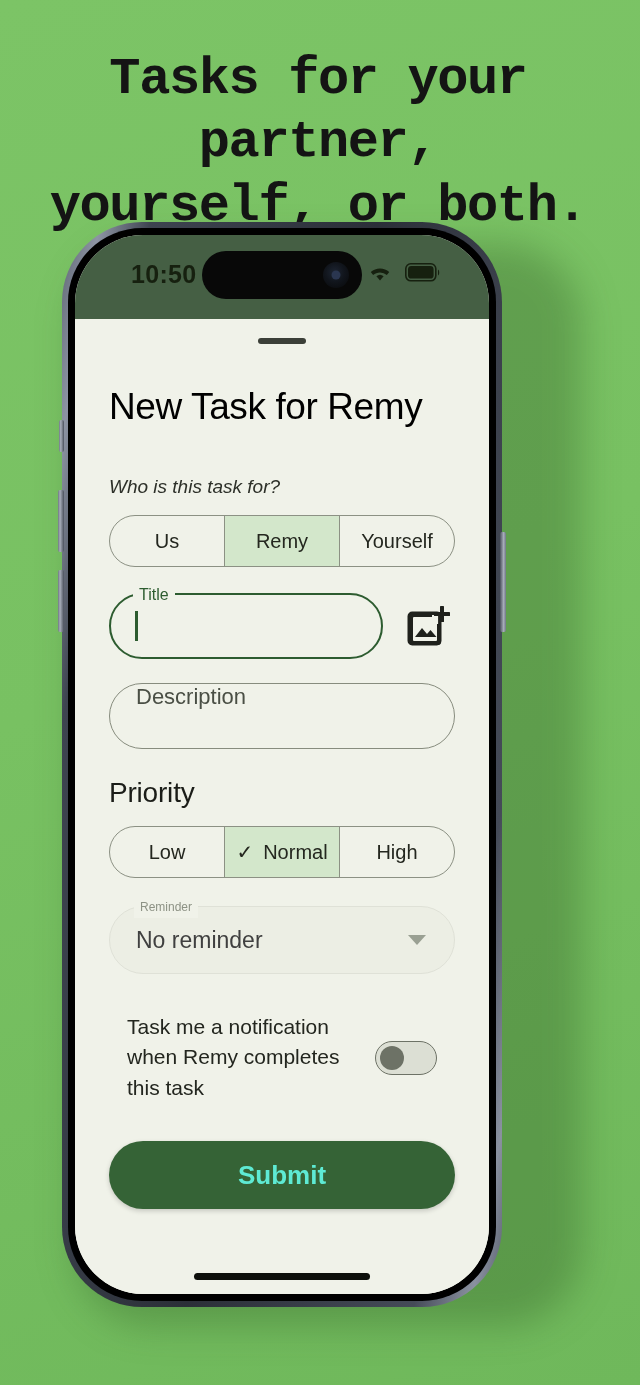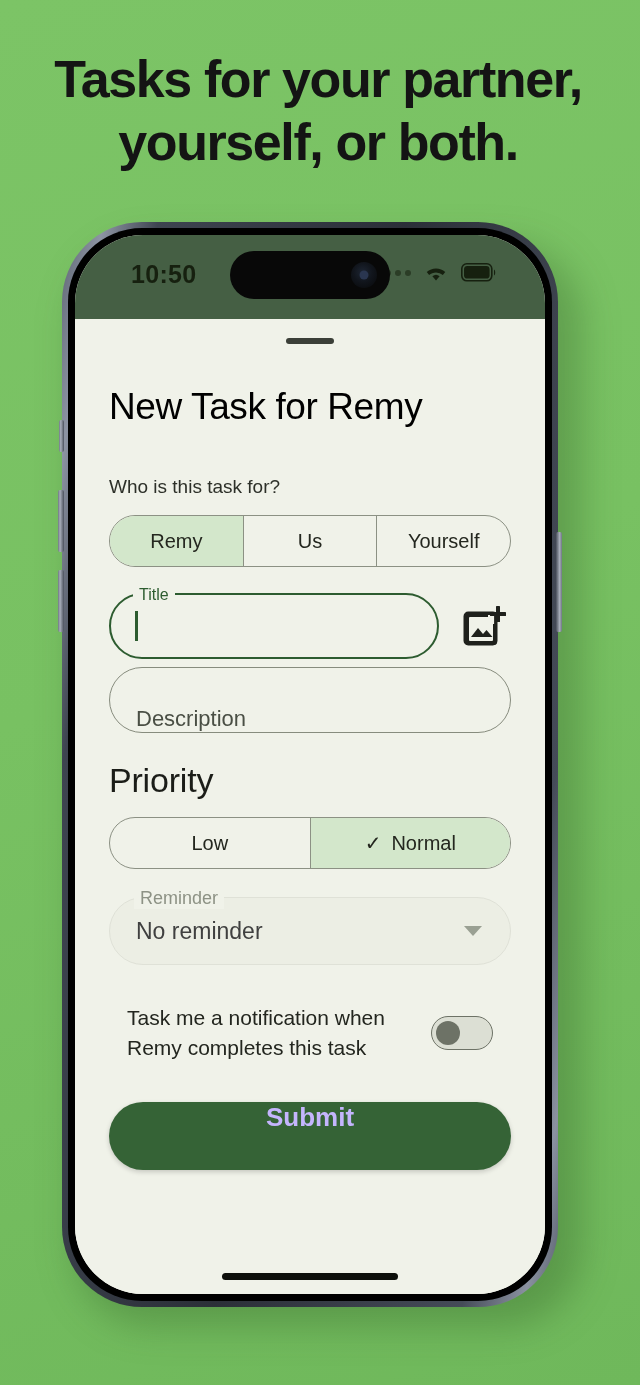--- a/index.html
+++ b/index.html
@@ -28,41 +28,42 @@
     position: absolute;
     top: 48px;
     left: 0;
     width: 636px;
     text-align: center;
     color: #141414;
     font-size: 52px;
     font-weight: bold;
     line-height: 1.22;
     letter-spacing: -1.4px;
+    font-family: Liberation Mono, monospace;
   }
   .headline .l2 { display: block; }
 
   
   .phone-shadow {
     position: absolute;
     left: 66px;
     top: 232px;
     width: 508px;
     height: 1082px;
     border-radius: 78px;
     background: rgba(40, 80, 30, 0.30);
     filter: blur(18px);
     transform: translate(8px, 12px);
   }
 
   .phone {
     position: absolute;
     left: 62px;
     top: 222px;
-    width: 496px;
+    width: 440px;
     height: 1085px;
     border-radius: 80px;
     background: linear-gradient(100deg, #5d6472 0%, #8d94a3 6%, #3e4450 14%, #2b2f38 50%, #454b58 86%, #8a91a0 95%, #555c6a 100%);
     padding: 6px;
   }
 
   .phone-inner {
     position: relative;
     width: 100%;
     height: 100%;
@@ -170,20 +171,21 @@
   .sheet-title {
     margin-top: 42px;
     font-size: 37px;
     color: #000000;
     letter-spacing: -0.4px;
   }
   .field-label {
     margin-top: 48px;
     font-size: 19px;
     color: #2d3029;
+    font-style: italic;
   }
 
   
   .segmented {
     margin-top: 17px;
     display: flex;
     height: 52px;
     border: 1.6px solid #8c9184;
     border-radius: 26px;
     overflow: hidden;
@@ -234,35 +236,35 @@
     width: 2.5px; height: 30px;
     background: #2d5c30;
   }
   .add-image-btn {
     width: 52px; height: 52px;
     display: flex; align-items: center; justify-content: center;
   }
 
   
   .plain-field {
-    margin-top: 8px;
+    margin-top: 24px;
     height: 66px;
     border: 1.6px solid #878c7e;
     border-radius: 33px;
     display: flex;
-    align-items: flex-end;
+    align-items: flex-start;
     padding: 0 26px;
     font-size: 22px;
     color: #4a4f45;
   }
   .plain-field.value-dark { color: #2b2e27; }
 
   .section-heading {
     margin-top: 28px;
-    font-size: 34px;
+    font-size: 28px;
     color: #1b1d18;
     letter-spacing: -0.2px;
   }
 
   
   .select-wrap {
     position: relative;
     margin-top: 28px;
     height: 68px;
     border: 1.4px solid #dfe1d7;
@@ -270,21 +272,21 @@
     background: #eceee4;
     display: flex;
     align-items: center;
     padding: 0 26px;
   }
   .select-notch {
     position: absolute;
     top: -11px; left: 24px;
     padding: 0 6px;
     background: #f0f2e9;
-    font-size: 18px;
+    font-size: 12px;
     color: #8d9285;
     line-height: 22px;
   }
   .select-value {
     font-size: 23px;
     color: #404040;
   }
   .select-chevron {
     position: absolute;
     right: 28px; top: 50%;
@@ -325,25 +327,25 @@
     border-radius: 50%;
     background: #6d7266;
   }
 
   
   .submit-btn {
     margin-top: 38px;
     height: 68px;
     border-radius: 34px;
     background: #356336;
-    color: #c4b5fd;
+    color: #5eead4;
     font-size: 26px;
     font-weight: bold;
     display: flex;
-    align-items: flex-start;
+    align-items: center;
     justify-content: center;
     box-shadow: 0 2px 5px rgba(0,0,0,.18);
   }
 
   .home-indicator {
     position: absolute;
     bottom: 14px; left: 50%;
     transform: translateX(-50%);
     width: 176px; height: 7px;
     border-radius: 4px;
@@ -398,25 +400,25 @@
       </div>
 
       <div class="sheet">
         <div class="grabber"></div>
 
         <div class="sheet-title">New Task for Remy</div>
 
         <div class="field-label">Who is this task for?</div>
 
         <div class="segmented">
+          <div class="seg">
+            <span>Us</span>
+          </div>
           <div class="seg selected">
             <span>Remy</span>
-          </div>
-          <div class="seg">
-            <span>Us</span>
           </div>
           <div class="seg">
             <span>Yourself</span>
           </div>
         </div>
 
         <div class="title-row">
           <div class="title-field">
             <span class="title-notch">Title</span>
             <span class="title-caret"></span>
@@ -439,20 +441,23 @@
         <div class="section-heading">Priority</div>
 
         <div class="segmented">
           <div class="seg">
             <span>Low</span>
           </div>
           <div class="seg selected">
             <span class="check">✓</span>
             <span>Normal</span>
           </div>
+          <div class="seg">
+            <span>High</span>
+          </div>
         </div>
 
 
         <div class="select-wrap">
           <span class="select-notch">Reminder</span>
           <span class="select-value">No reminder</span>
           <span class="select-chevron"></span>
         </div>
 
         <div class="notify-row">

